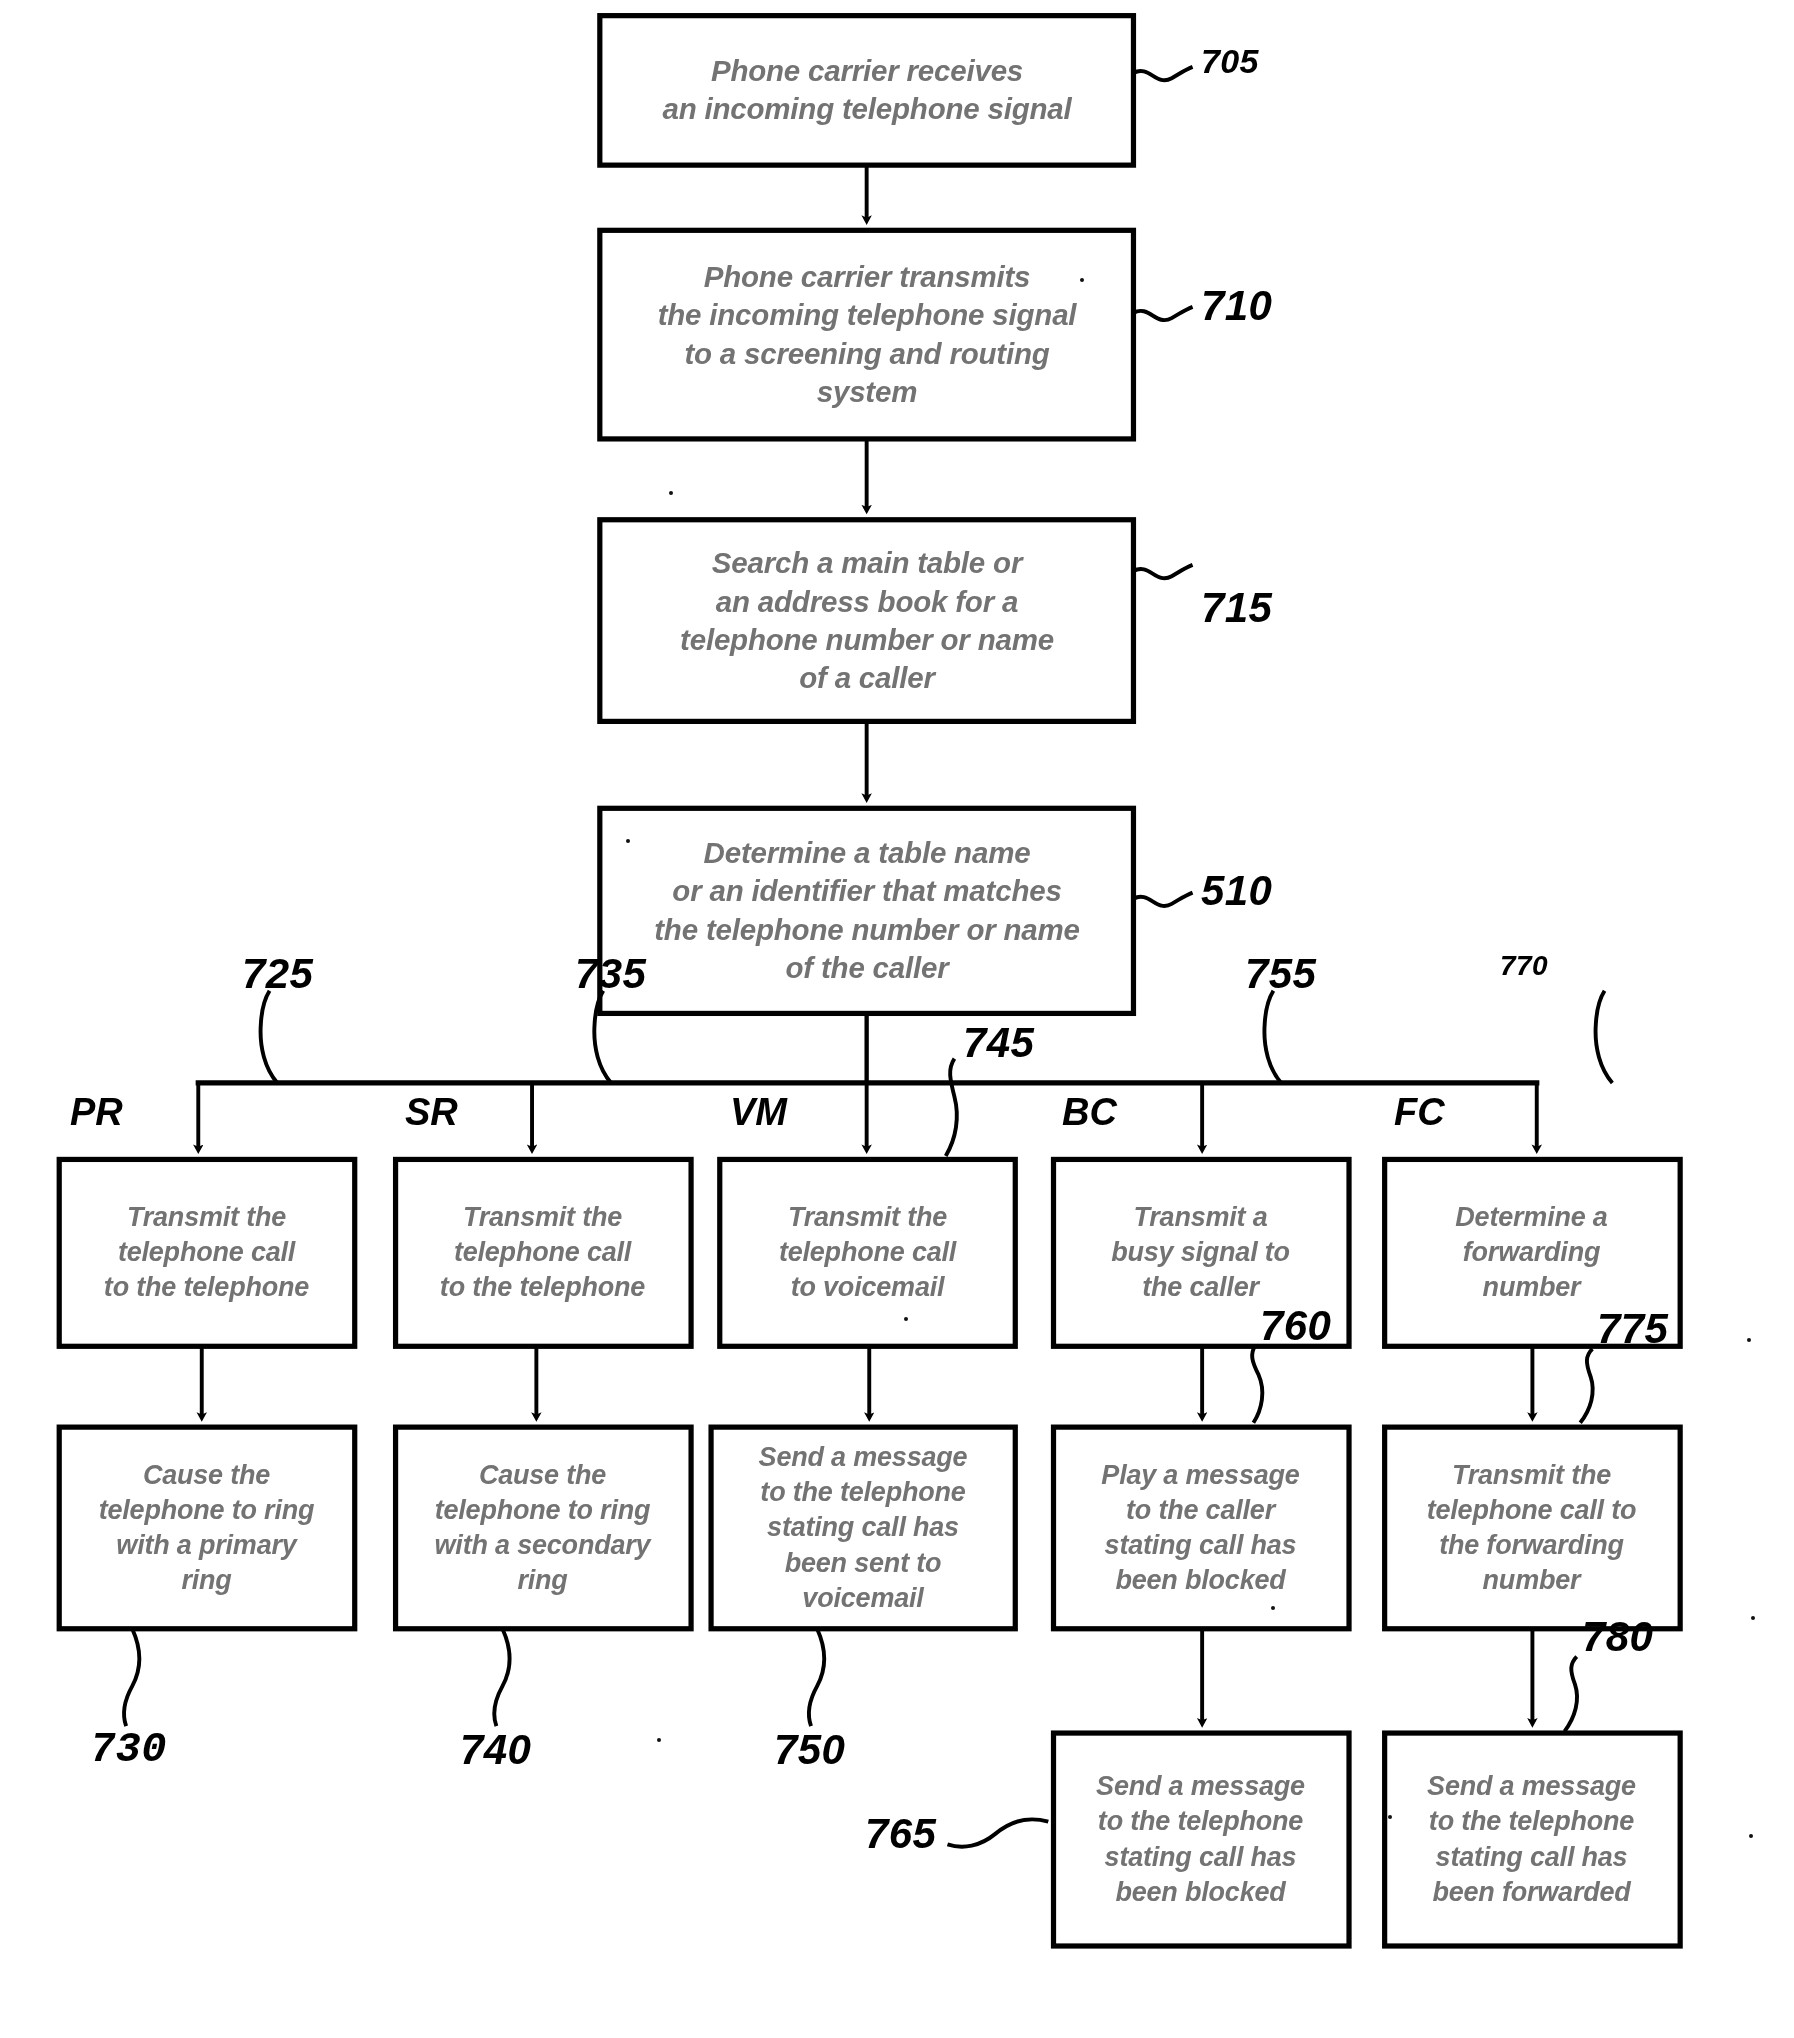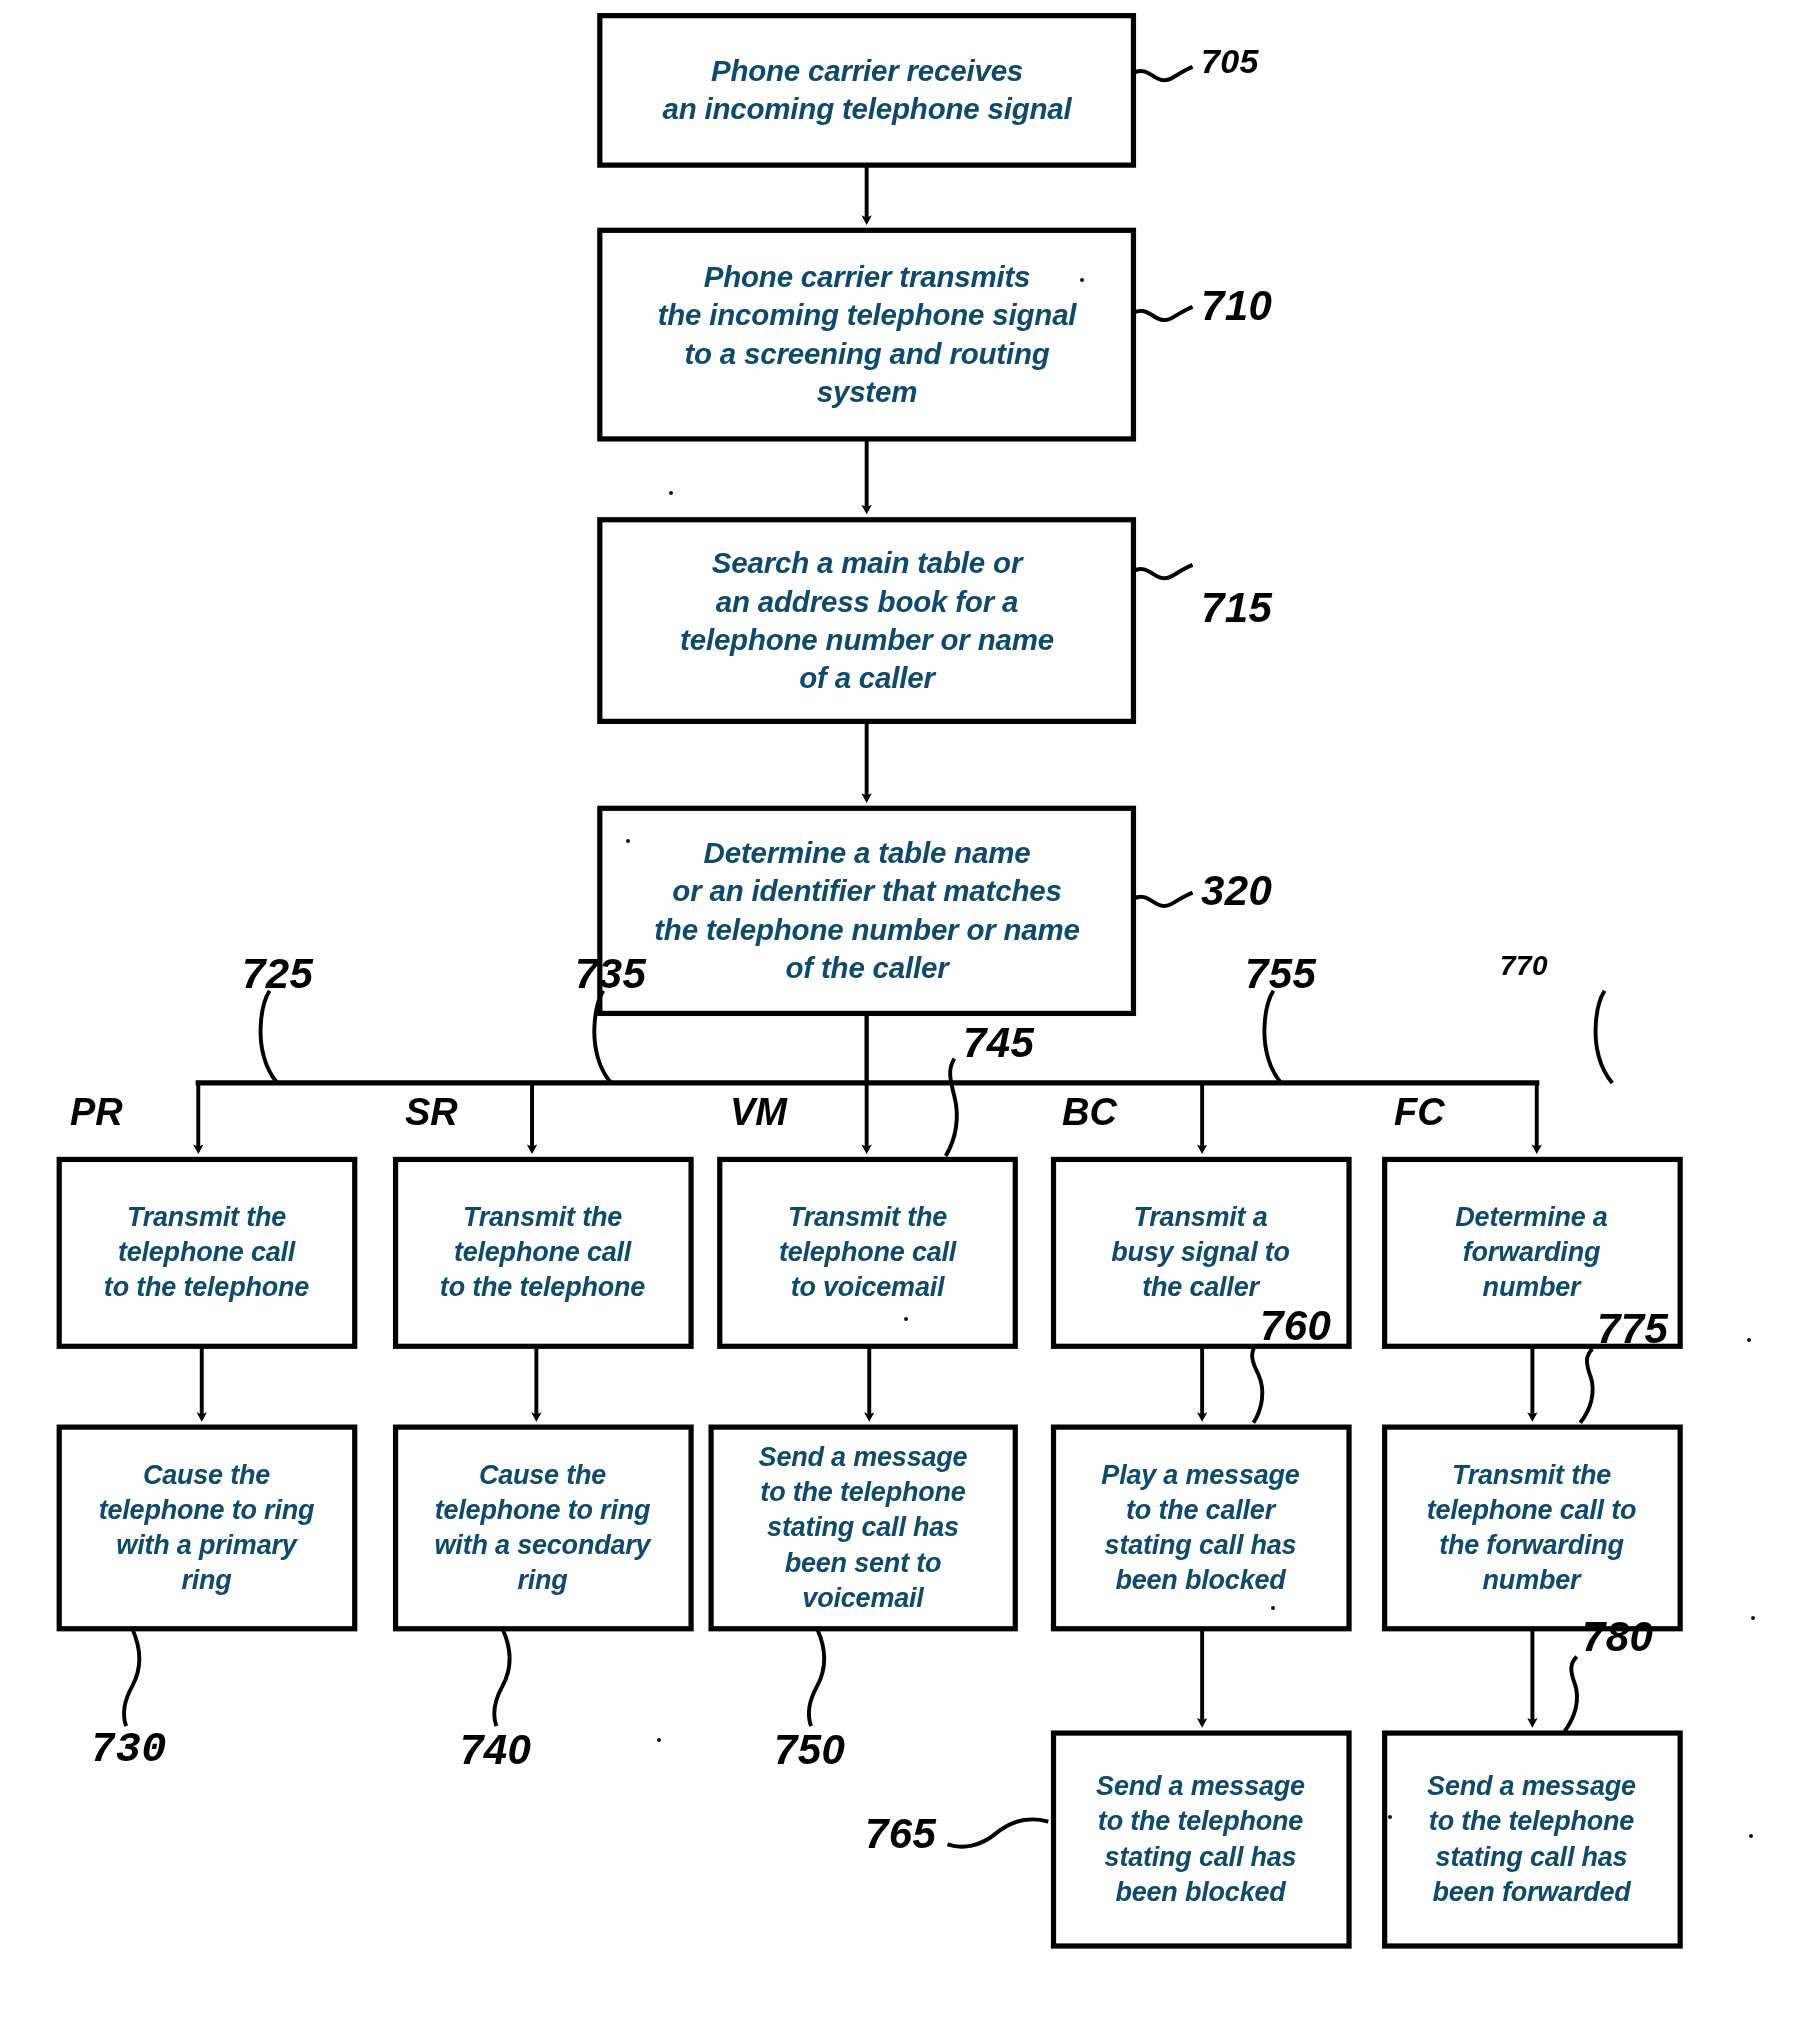--- a/index.html
+++ b/index.html
@@ -23,21 +23,21 @@
   }
   .boxtext {
     position: absolute;
     display: flex;
     align-items: center;
     justify-content: center;
     text-align: center;
     font-family: "Liberation Sans", sans-serif;
     font-weight: bold;
     font-style: italic;
-    color: #0c4a6e;
+    color: #737373;
     line-height: 1.30;
     letter-spacing: -0.2px;
     box-sizing: border-box;
     padding: 0 7px;
     white-space: pre-line;
     pointer-events: auto;
   }
   .reflabel {
     position: absolute;
     font-family: "Liberation Sans", sans-serif;
@@ -197,21 +197,21 @@
 the forwarding
 number</div>
   <div class="boxtext" style="left:1384px; top:1733px; width:295px; height:213px; font-size:27px;">Send a message
 to the telephone
 stating call has
 been forwarded</div>
 
   <div class="reflabel" style="left:1201px; top:42px; font-size:34px;">705</div>
   <div class="reflabel" style="left:1201px; top:282px; font-size:42px;">710</div>
   <div class="reflabel" style="left:1201px; top:540px; font-size:42px;margin-top:44px;">715</div>
-  <div class="reflabel" style="left:1201px; top:867px; font-size:42px;">320</div>
+  <div class="reflabel" style="left:1201px; top:867px; font-size:42px;">510</div>
 
   <div class="reflabel" style="left:242px; top:950px; font-size:42px;">725</div>
   <div class="reflabel" style="left:575px; top:950px; font-size:42px;">735</div>
   <div class="reflabel" style="left:963px; top:1019px; font-size:42px;">745</div>
   <div class="reflabel" style="left:1245px; top:950px; font-size:42px;">755</div>
   <div class="reflabel" style="left:1500px; top:950px; font-size:28px;">770</div>
 
   <div class="reflabel" style="left:1260px; top:1302px; font-size:42px;">760</div>
   <div class="reflabel" style="left:1597px; top:1305px; font-size:42px;">775</div>
   <div class="reflabel" style="left:1582px; top:1613px; font-size:42px;">780</div>

